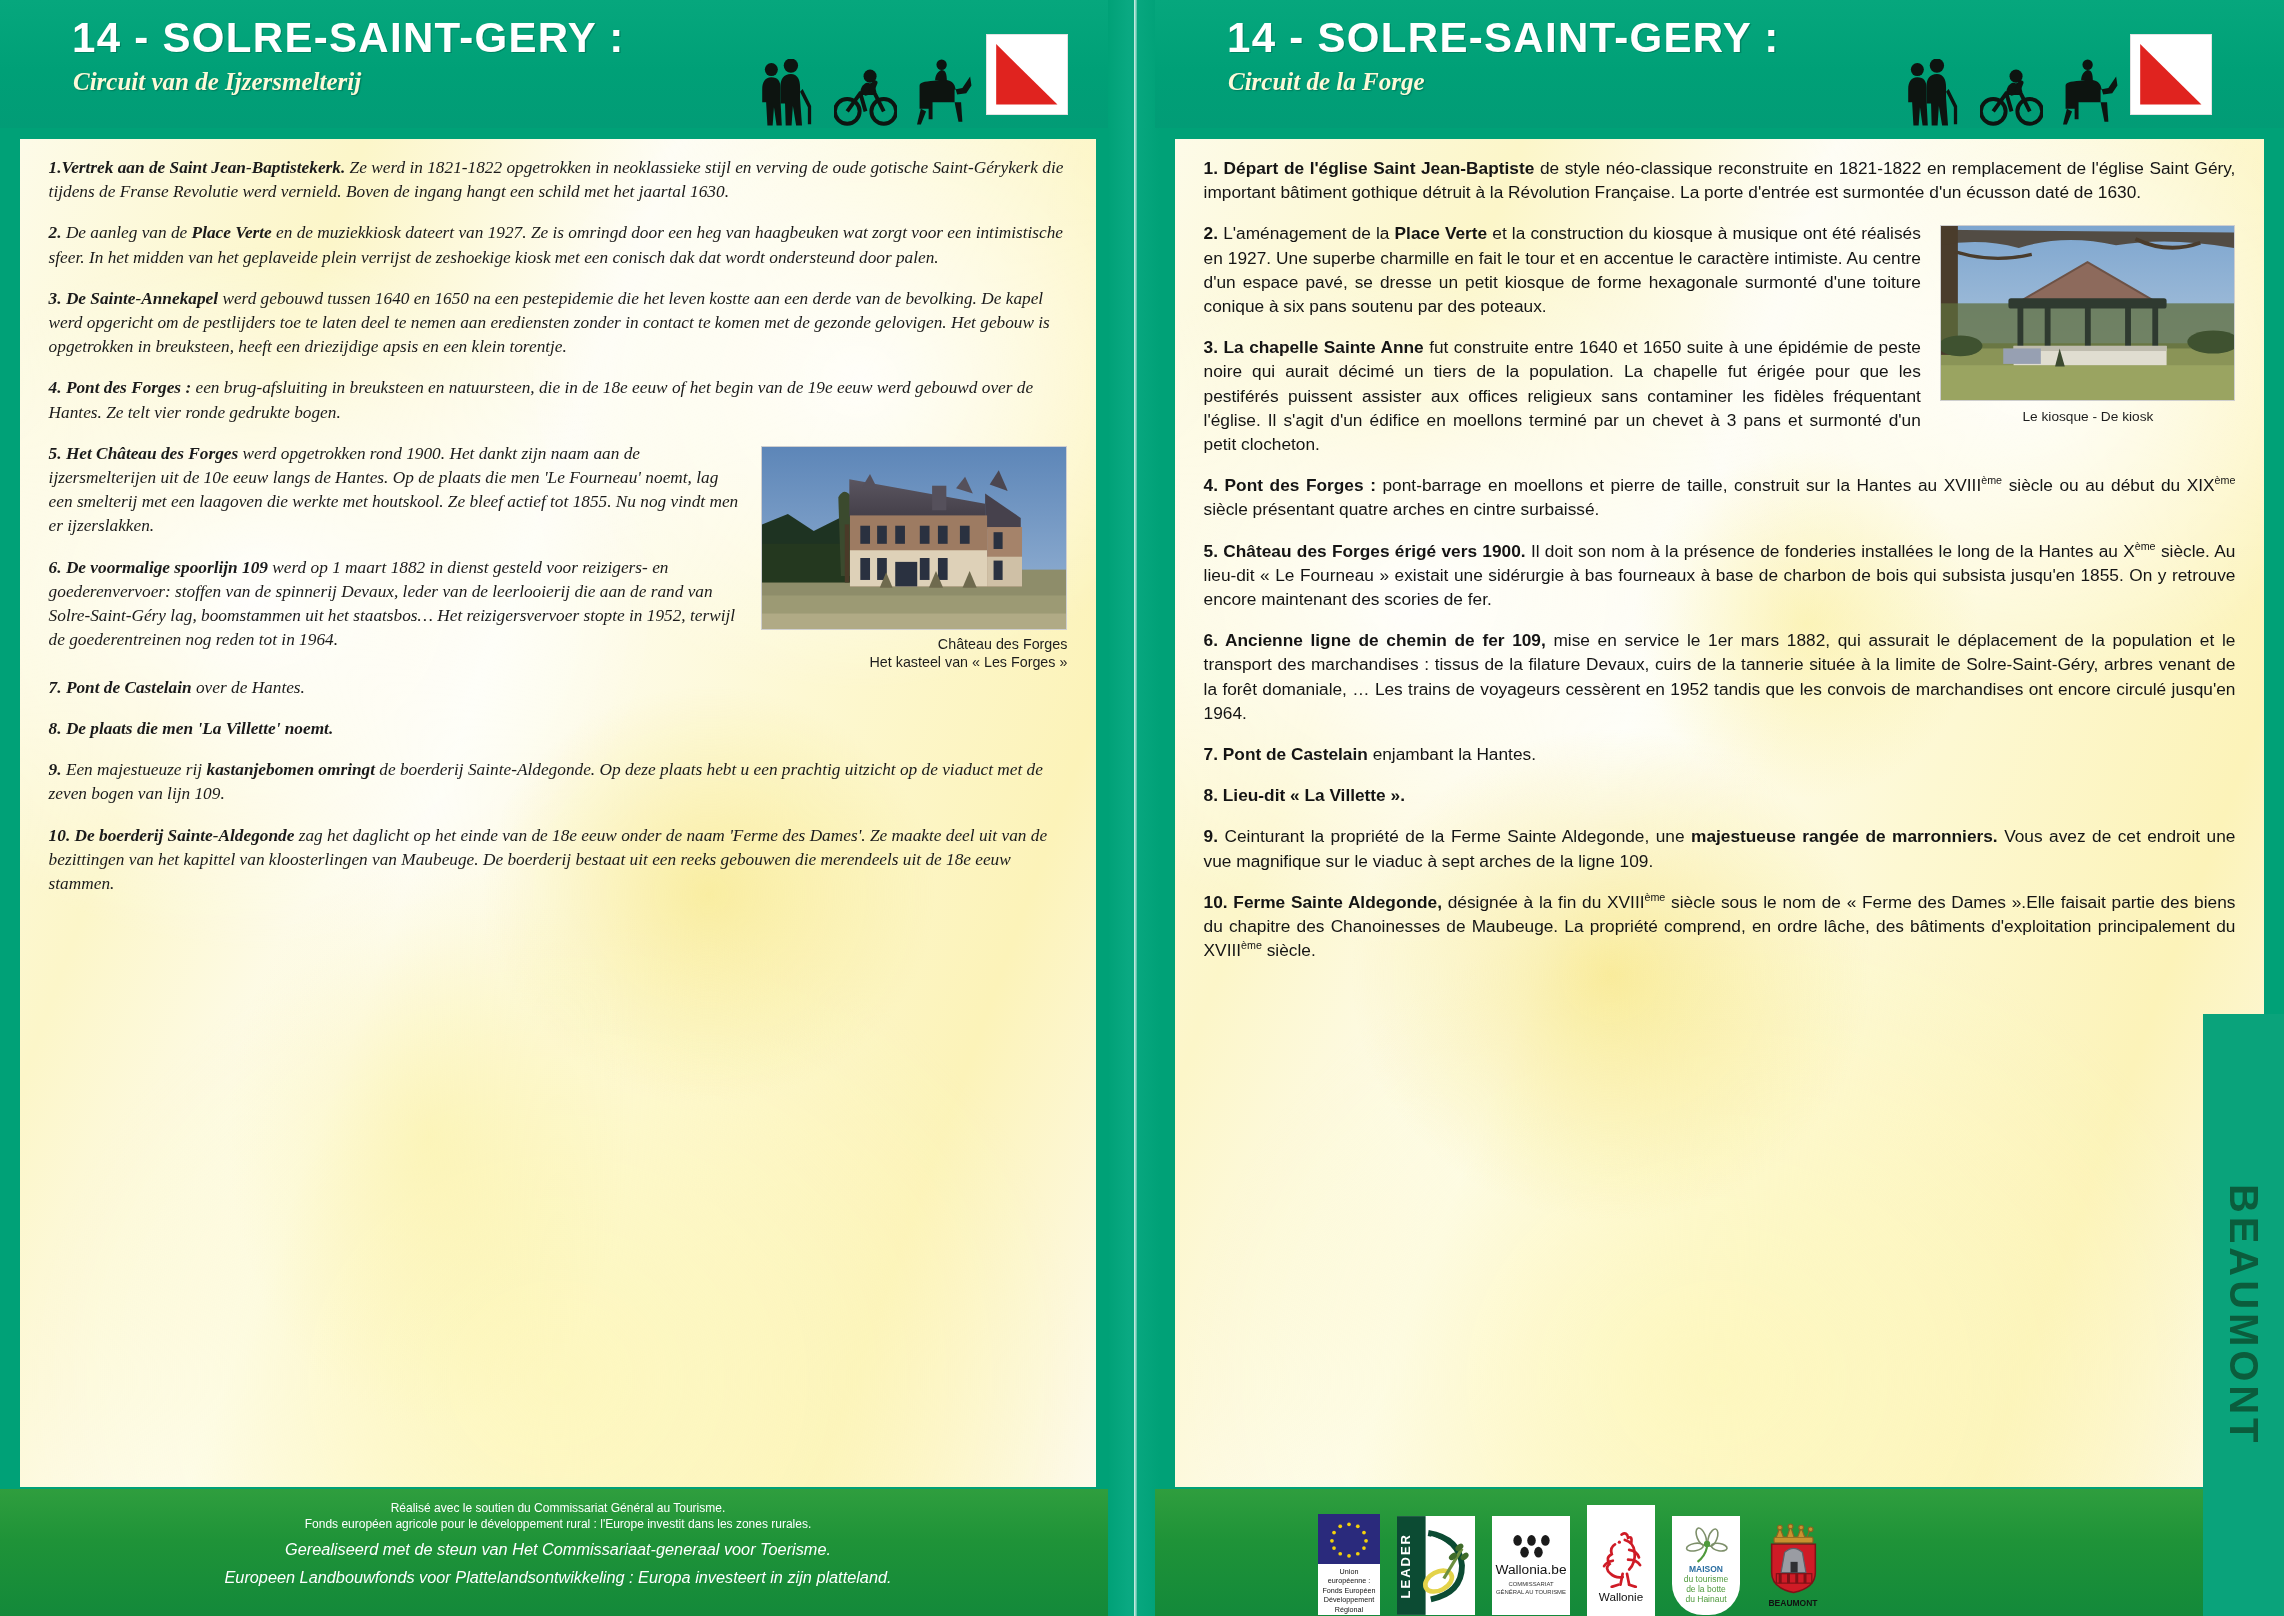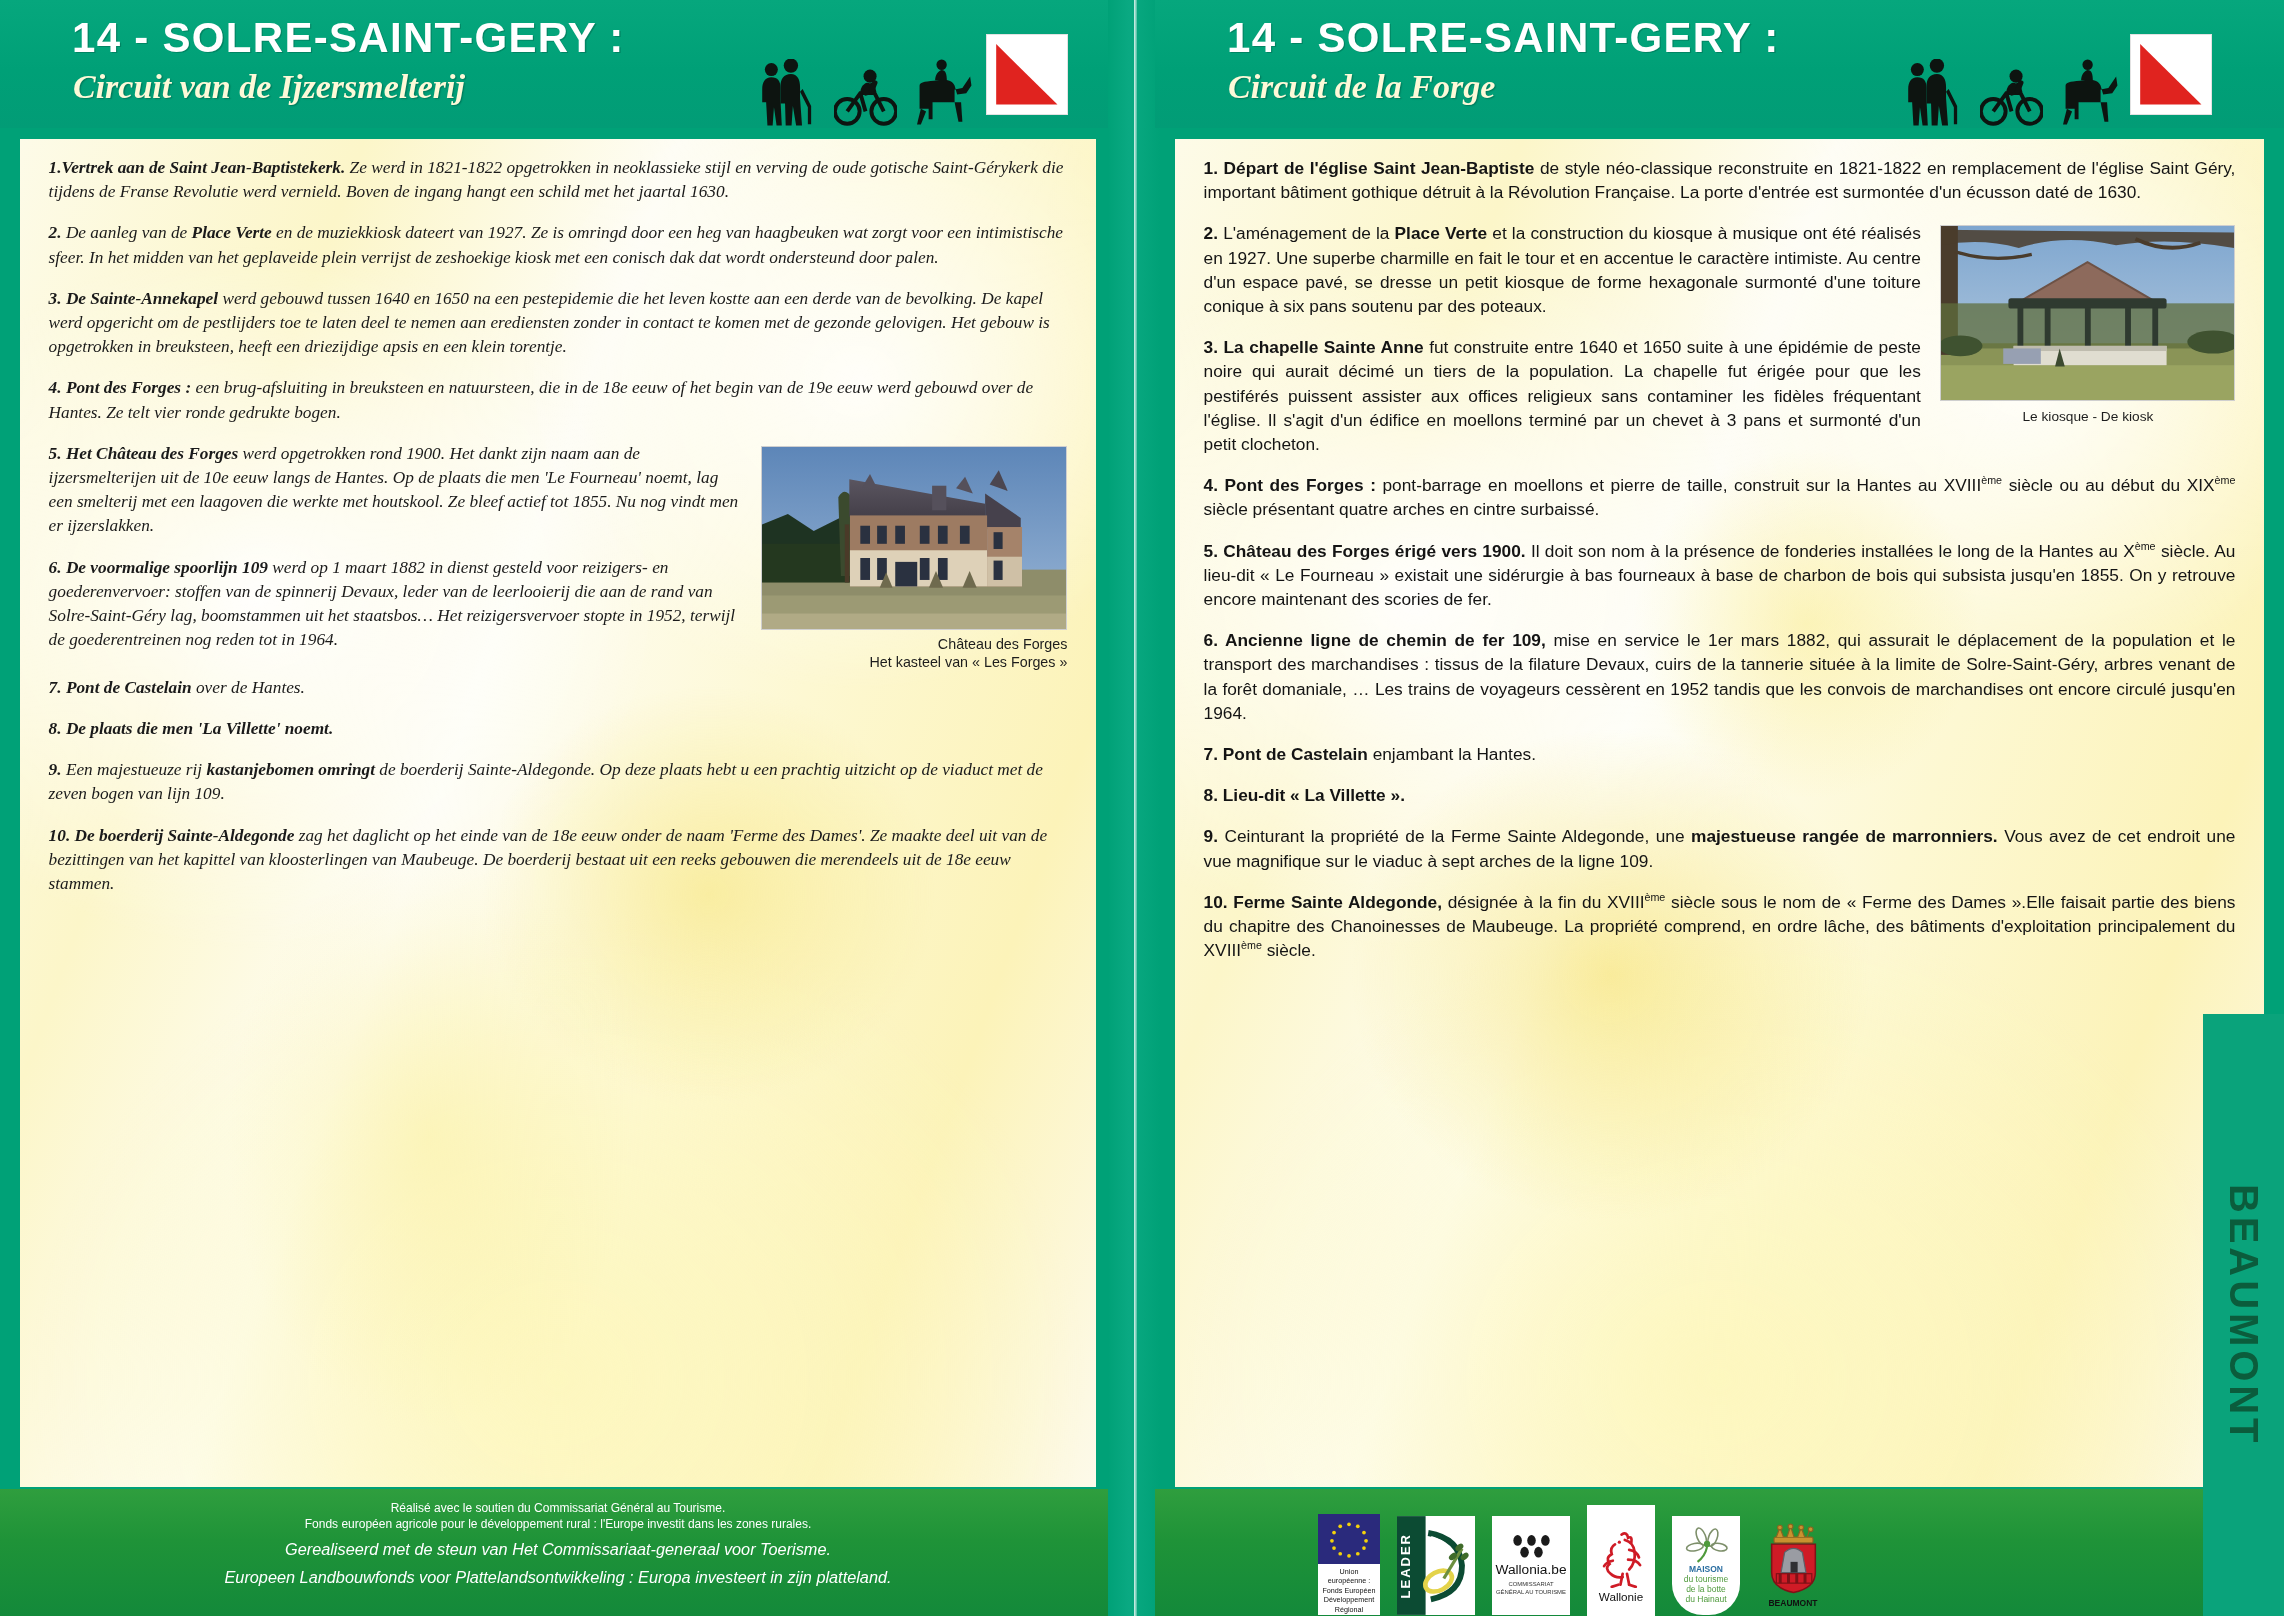--- a/index.html
+++ b/index.html
@@ -25,21 +25,21 @@
   .title{
     position:absolute;left:72px;top:14.3px;
     font-family:"Liberation Sans",sans-serif;
     font-weight:bold;font-size:42px;letter-spacing:1.3px;color:#ffffff;
     text-shadow:1.3px 1.3px 0 rgba(0,0,0,.18);
     white-space:nowrap;
   }
   .subtitle{
     position:absolute;left:73px;top:68px;
     font-family:"Liberation Serif",serif;
-    font-style:italic;font-weight:bold;font-size:34px;color:#fdf9d8;
+    font-style:italic;font-weight:bold;font-size:25px;color:#fdf9d8;
     text-shadow:1.3px 1.3px 1.3px rgba(0,0,0,.22);
     white-space:nowrap;
   }
   .pictos{position:absolute;top:57px;display:flex;align-items:flex-end;gap:17px;}
   .pictos svg{display:block;}
   .flagbox{position:absolute;top:34px;width:82px;height:81px;background:#ffffff;
            border:1.3px solid #e2e2e2;box-sizing:border-box;padding:5.2px;}
   .flagbox svg{display:block;width:100%;height:100%;}
 
   

